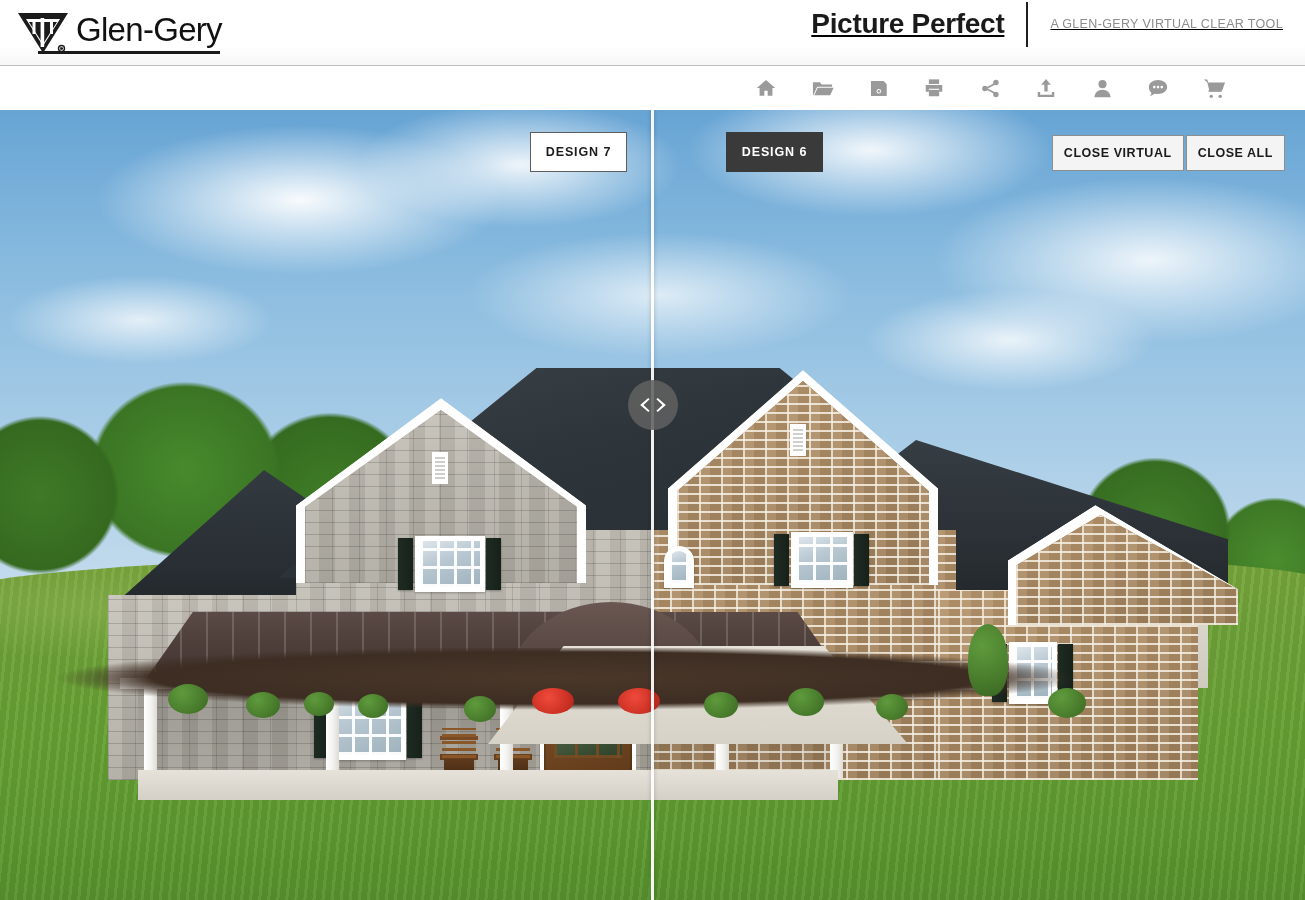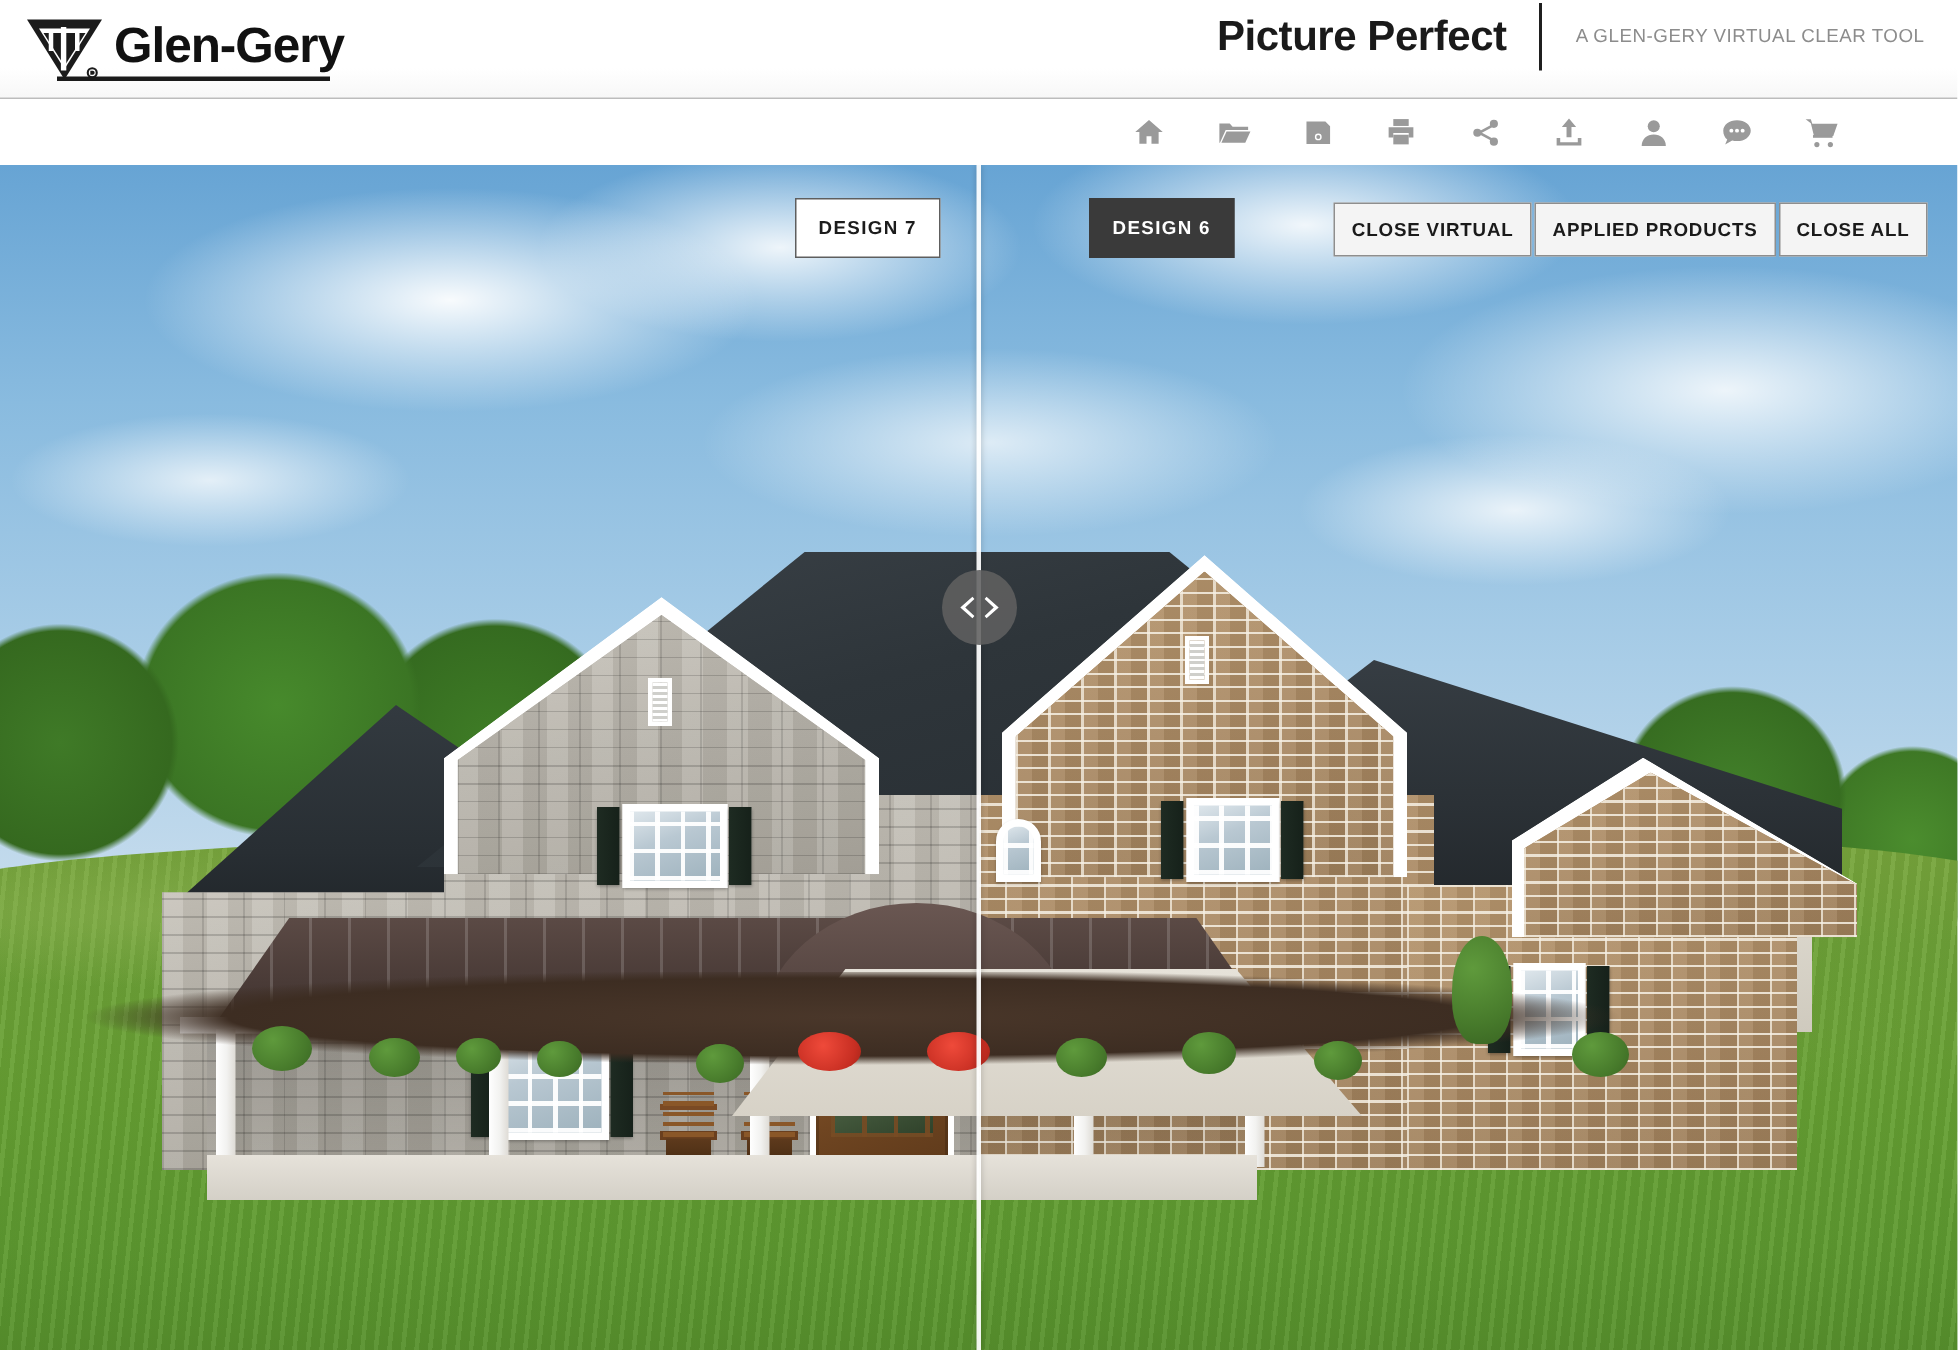--- a/index.html
+++ b/index.html
@@ -18,35 +18,35 @@
     background: linear-gradient(to bottom, #ffffff 0%, #ffffff 70%, #f7f7f7 100%);
     border-bottom: 1px solid #bcbcbc;
     display: flex;
     align-items: center;
   }
   .brand { display: flex; align-items: flex-end; padding-left: 16px; }
   .brand-logo { width: 54px; height: 46px; display: block; flex: 0 0 auto; }
   .brand-text-wrap { position: relative; margin-left: 6px; padding-bottom: 2px;}
   .brand-text {
     font-family: "Liberation Sans", sans-serif;
-    font-weight: bold;
+    font-weight: normal;
     font-size: 33px;
     letter-spacing: -0.7px;
     color: #111111;
     line-height: 38px;
     display: block;
   }
   .brand-underline {
     display: block; height: 3px; background: #1a1a1a;
     margin-top: 2px; width: 182px; margin-left: -38px;
   }
 
   .header-right {
     position: absolute; right: 0; top: 0; height: 48px;
-    display: flex; align-items: center; padding-right: 22px;
+    display: flex; align-items: center; padding-right: 22px; text-decoration: underline;
   }
   .app-title {
     font-size: 28px; font-weight: bold; color: #1a1a1a;
     letter-spacing: -0.3px;
   }
   .title-sep {
     width: 2px; height: 45px; background: #1f1f1f;
     margin: 0 22px 0 22px;
   }
   .app-subtitle {
@@ -651,18 +651,17 @@
     </div>
 
 
     <div class="design-tabs">
       <div class="dtab light">DESIGN 7</div>
       <div class="dtab dark">DESIGN 6</div>
     </div>
 
     <div class="action-group">
       <button class="abtn">CLOSE VIRTUAL</button>
-      <button class="abtn">APPLIED PRODUCTS</button>
       <button class="abtn">CLOSE ALL</button>
     </div>
 
   </div>
 </div>
 
 </body></html>

